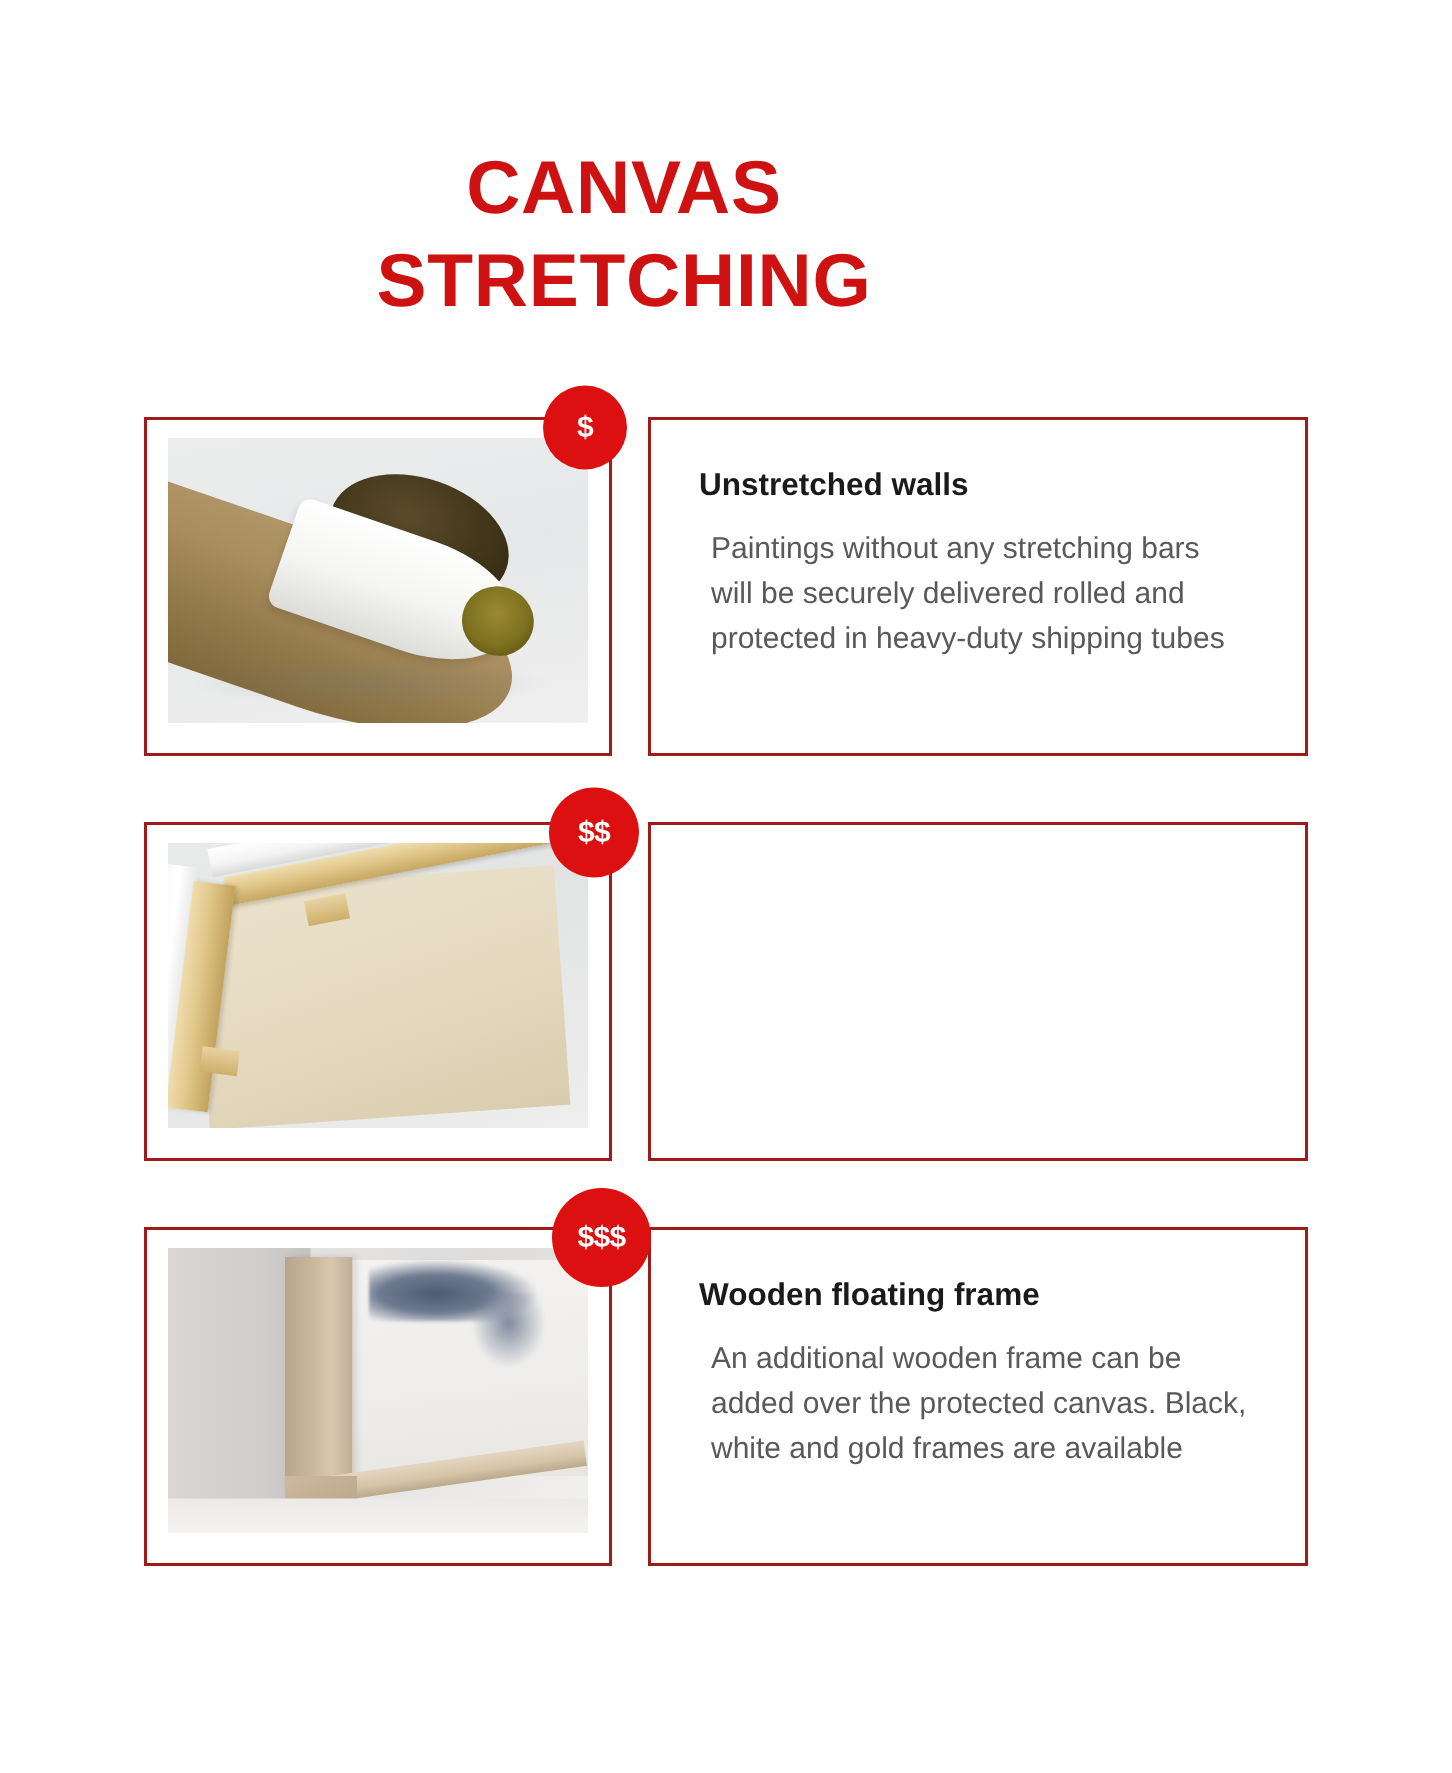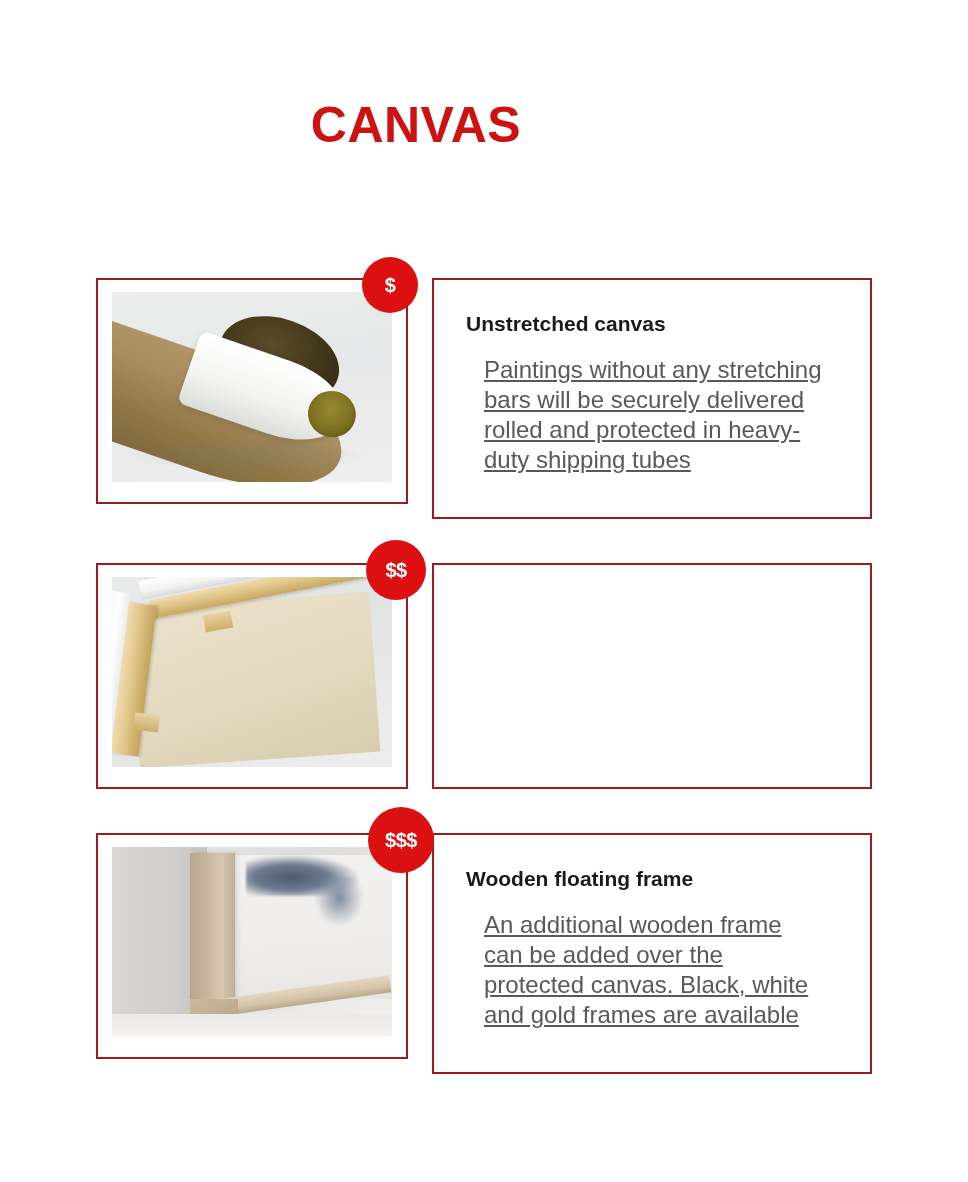--- a/index.html
+++ b/index.html
@@ -263,51 +263,51 @@
   }
   .card-heading {
     color: #1A1A1A;
     font-size: 21px;
     font-weight: bold;
     line-height: 27px;
     margin: 0 0 14px 0;
   }
   .card-body {
     color: #595959;
-    font-size: 24px;
+    font-size: 20px;
     line-height: 30px;
-    margin: 18px;
+    margin: 8px;
     max-width: 375px;
-    text-decoration: underline;
   }
 </style>
 </head>
 <body>
 
 <div class="page">
 
   <div class="title-block">
     <span class="title-line">CANVAS</span>
+    <span class="title-line">STRETCHING</span>
   </div>
 
   <div class="rows">
 
     <div class="row">
       <div class="media-card">
         <div class="photo ph-tube">
           <div class="tube-body"></div>
           <div class="tube-mouth"></div>
           <div class="roll"></div>
           <div class="roll-end"></div>
           <div class="shadow"></div>
         </div>
         <div class="price-badge">$</div>
       </div>
       <div class="text-card">
-        <h2 class="card-heading">Unstretched canvas</h2>
+        <h2 class="card-heading">Unstretched walls</h2>
         <p class="card-body">Paintings without any stretching bars will be securely delivered rolled and protected in heavy-duty shipping tubes</p>
       </div>
     </div>
 
     <div class="row">
       <div class="media-card">
         <div class="photo ph-bars">
           <div class="canvas-back"></div>
           <div class="edge-top"></div>
           <div class="edge-left"></div>

